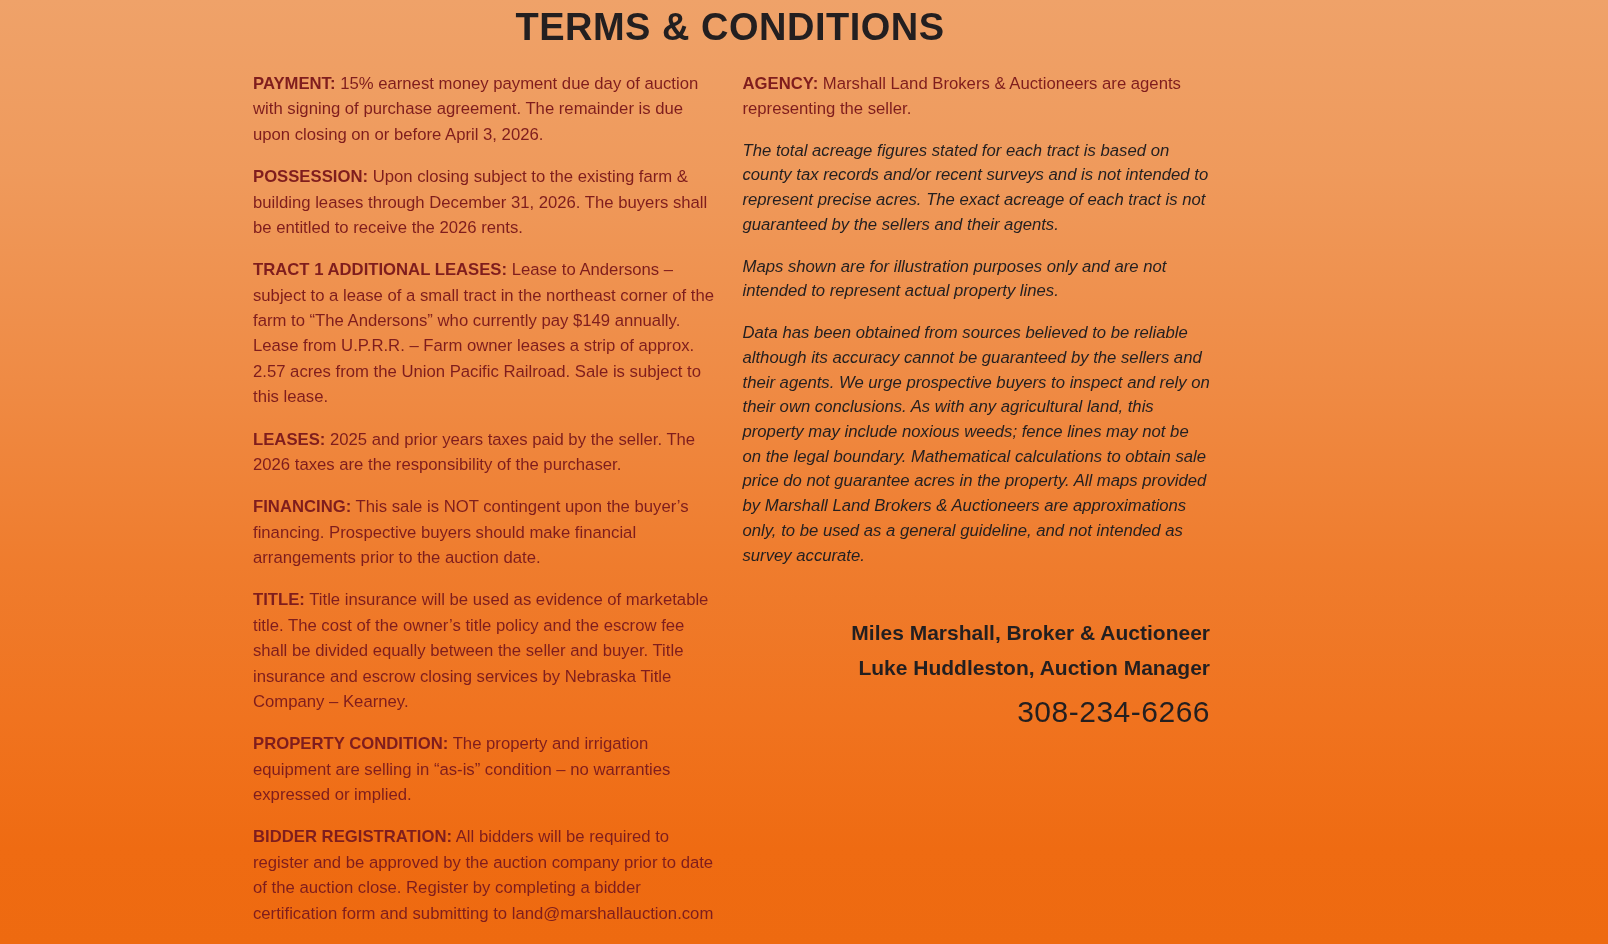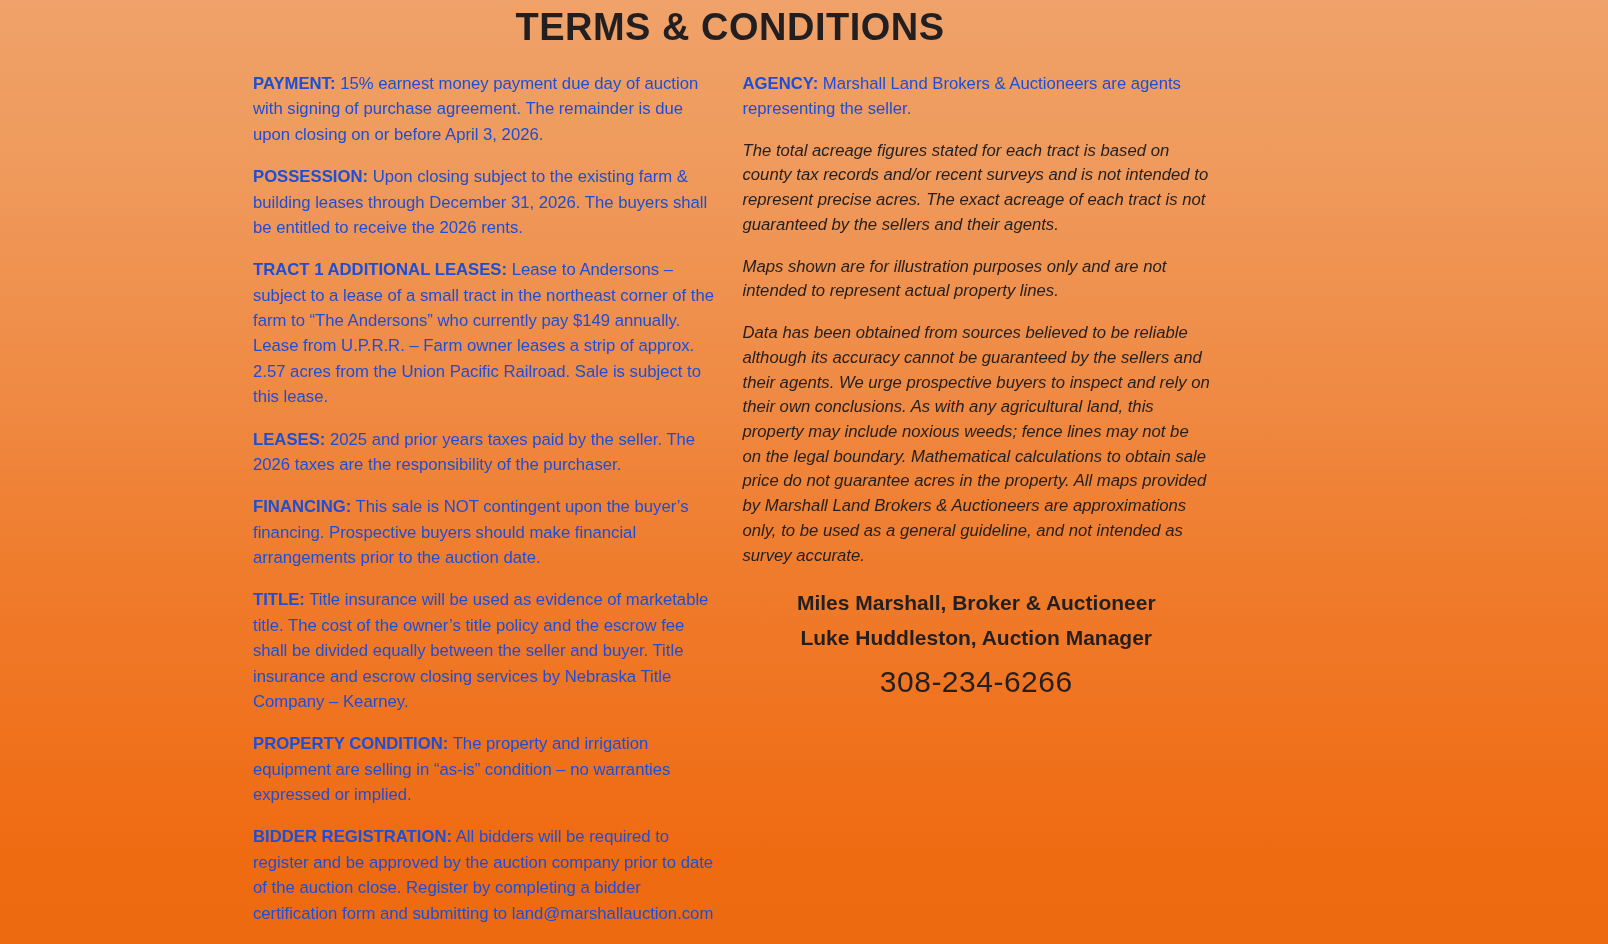--- a/index.html
+++ b/index.html
@@ -42,35 +42,35 @@
   .col-left {
     max-width: 540px;
   }
   .col-right {
     max-width: 545px;
   }
   p.para {
     margin: 0 0 17px 0;
     font-size: 16.7px;
     line-height: 1.52;
-    color: #1d4ed8;
+    color: #7f1d1d;
   }
   p.para .lead {
     font-weight: bold;
   }
   p.italic {
     font-style: italic;
     margin: 0 0 17px 0;
     font-size: 16.7px;
     line-height: 1.48;
     color: #231f20;
   }
   .contact {
-    margin-top: 18px;
-    text-align: center;
+    margin-top: 48px;
+    text-align: right;
   }
   .contact .line1,
   .contact .line2 {
     font-size: 21px;
     font-weight: bold;
     line-height: 1.65;
     color: #231f20;
   }
   .contact .phone {
     font-size: 30px;

